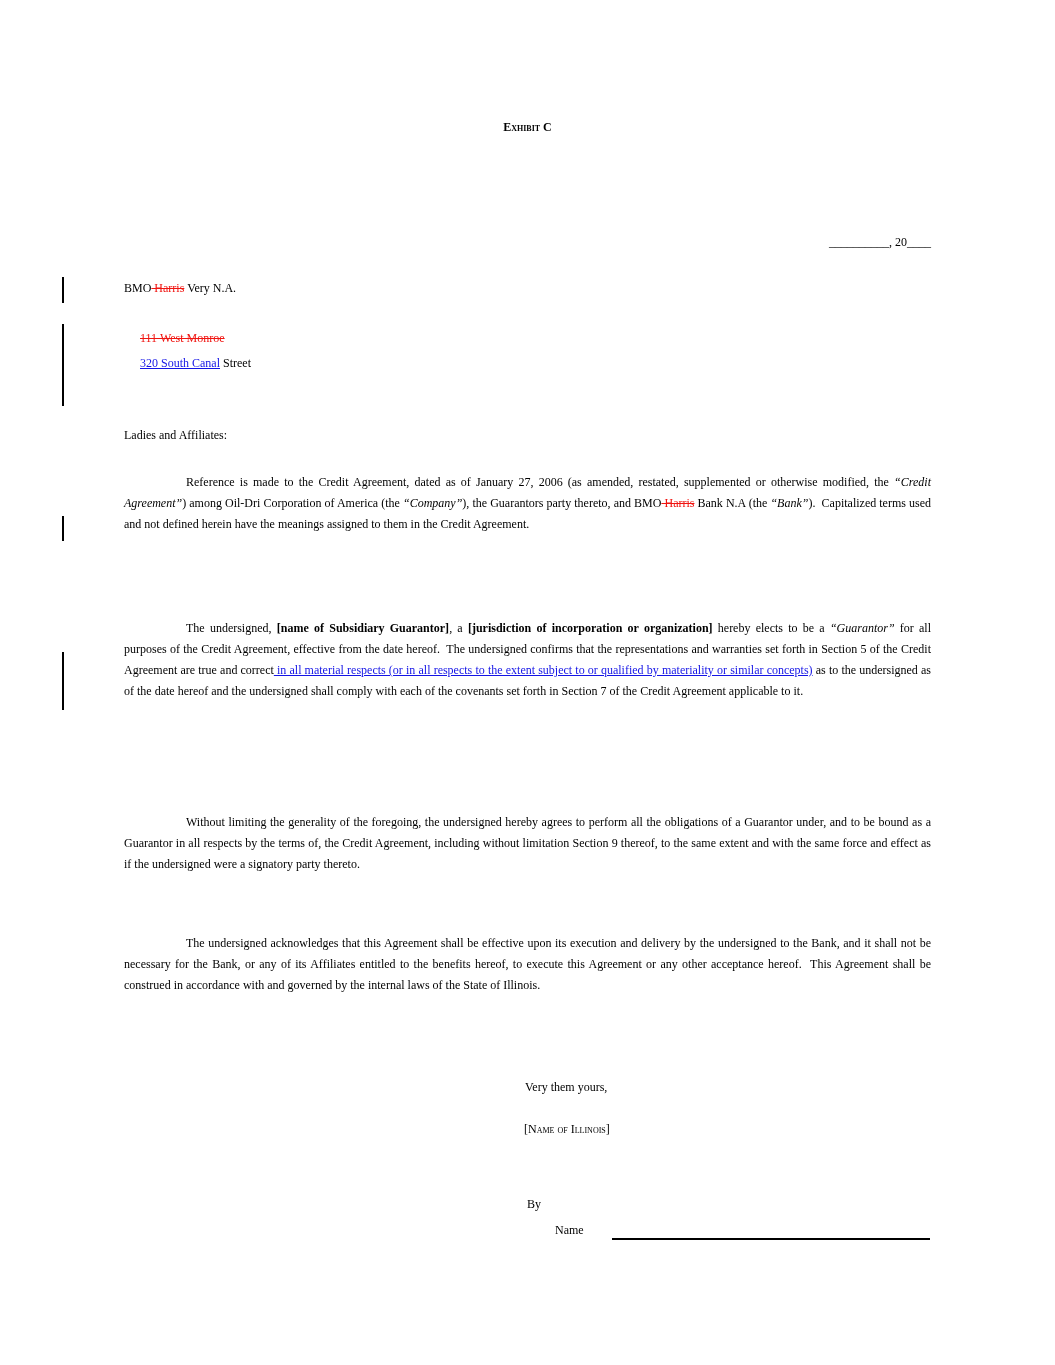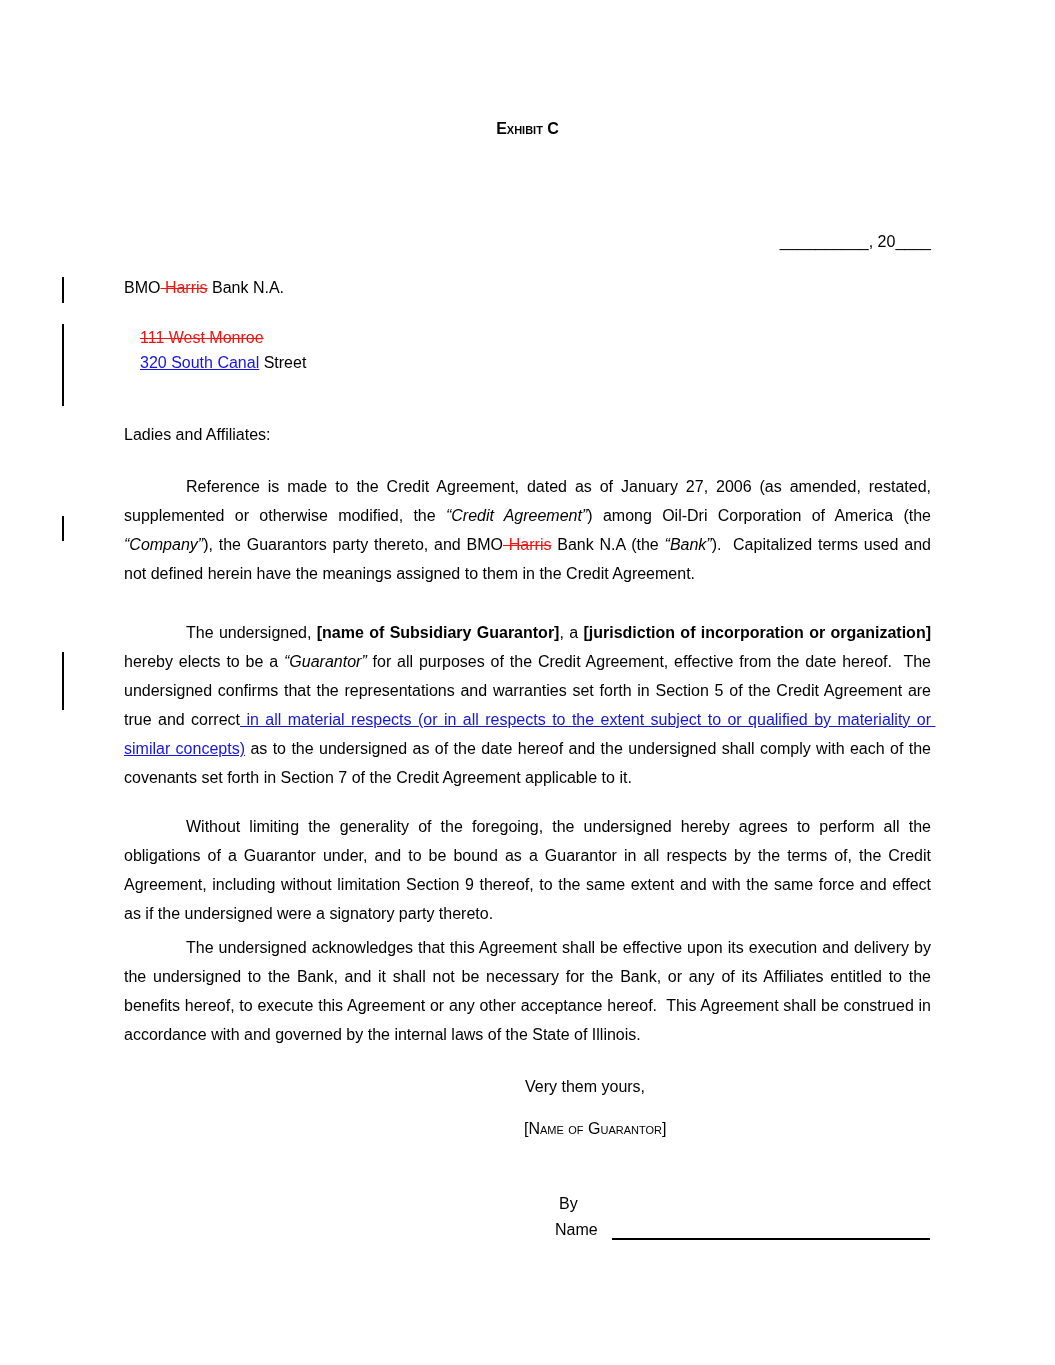--- a/index.html
+++ b/index.html
@@ -1,85 +1,85 @@
 <!DOCTYPE html>
 <html style="--del: #f01410; --ins: #1414e6; --bar: #000000;"><head>
 <meta charset="utf-8">
 <style>
   html, body { margin: 0; padding: 0; background: #ffffff; }
   .page {
     position: relative;
     width: 1055px;
     height: 1365px;
     background: #ffffff;
-    font-family: Liberation Sans, sans-serif;
-    font-size: 16px;
+    font-family: Liberation Serif, serif;
+    font-size: 12px;
     color: #000000;
     overflow: hidden;
   }
   .abs { position: absolute; }
   .center { left: 0; width: 1055px; text-align: center; }
   .title { font-weight: bold; font-variant: small-caps; }
   .smallcaps { font-variant: small-caps; }
   .line { line-height: 24.5px; white-space: pre; }
   .para {
     width: 807px;
-    line-height: 29px;
+    line-height: 21px;
     text-align: justify;
     text-indent: 62px;
     white-space: pre-wrap;
     hyphens: none;
   }
   .changebar {
     position: absolute;
     left: 62px;
     width: 2px;
     background: var(--bar, #000000);
   }
   .seg-n { }
   .seg-b { font-weight: bold; }
   .seg-i { font-style: italic; }
   .seg-del { color: var(--del, #ff0000); text-decoration: line-through; margin-top: 26px; }
   .seg-ins { color: var(--ins, #0000ee); text-decoration: underline; }
-  .sig-row { position: absolute; line-height: 24.5px; white-space: pre; margin-left: 32px; }
+  .sig-row { position: absolute; line-height: 24.5px; white-space: pre; }
   .name-rule {
     position: absolute;
     height: 2px;
     background: #000000;
   }
 </style>
 </head>
 <body>
 
 <div class="page">
 
   <div class="changebar" style="top:277px;height:26px"></div>
   <div class="changebar" style="top:324px;height:82px"></div>
   <div class="changebar" style="top:516px;height:25px"></div>
   <div class="changebar" style="top:652px;height:58px"></div>
 
   <div class="abs center title" style="top:120px">Exhibit C</div>
 
   <div class="abs line" style="top:230px;right:124px">__________, 20____</div>
 
-  <div class="abs line" style="top:276px;left:124px"><span class="seg-n">BMO</span><span class="seg-del"> Harris</span><span class="seg-n"> Bank N.A.</span></div>
+  <div class="abs line" style="top:276px;left:124px"><span class="seg-n">BMO</span><span class="seg-del"> Harris</span><span class="seg-n"> Very N.A.</span></div>
 
   <div class="abs" style="top:326px;left:140px">
     <div class="line"><span class="seg-del">111 West Monroe</span></div>
     <div class="line"><span class="seg-ins">320 South Canal</span><span class="seg-n"> Street</span></div>
   </div>
 
   <div class="abs line" style="top:423px;left:124px">Ladies and Affiliates:</div>
 
   <div class="abs para" style="top:472px;left:124px"><span class="seg-n">Reference is made to the Credit Agreement, dated as of January 27, 2006 (as amended, restated, supplemented or otherwise modified, the </span><span class="seg-i">“Credit Agreement”</span><span class="seg-n">) among Oil-Dri Corporation of America (the </span><span class="seg-i">“Company”</span><span class="seg-n">), the Guarantors party thereto, and BMO</span><span class="seg-del"> Harris</span><span class="seg-n"> Bank N.A (the </span><span class="seg-i">“Bank”</span><span class="seg-n">).  Capitalized terms used and not defined herein have the meanings assigned to them in the Credit Agreement.</span></div>
   <div class="abs para" style="top:618px;left:124px"><span class="seg-n">The undersigned, </span><span class="seg-b">[name of Subsidiary Guarantor]</span><span class="seg-n">, a </span><span class="seg-b">[jurisdiction of incorporation or organization]</span><span class="seg-n"> hereby elects to be a </span><span class="seg-i">“Guarantor”</span><span class="seg-n"> for all purposes of the Credit Agreement, effective from the date hereof.  The undersigned confirms that the representations and warranties set forth in Section 5 of the Credit Agreement are true and correct</span><span class="seg-ins"> in all material respects (or in all respects to the extent subject to or qualified by materiality or similar concepts)</span><span class="seg-n"> as to the undersigned as of the date hereof and the undersigned shall comply with each of the covenants set forth in Section 7 of the Credit Agreement applicable to it.</span></div>
   <div class="abs para" style="top:812px;left:124px"><span class="seg-n">Without limiting the generality of the foregoing, the undersigned hereby agrees to perform all the obligations of a Guarantor under, and to be bound as a Guarantor in all respects by the terms of, the Credit Agreement, including without limitation Section 9 thereof, to the same extent and with the same force and effect as if the undersigned were a signatory party thereto.</span></div>
   <div class="abs para" style="top:933px;left:124px"><span class="seg-n">The undersigned acknowledges that this Agreement shall be effective upon its execution and delivery by the undersigned to the Bank, and it shall not be necessary for the Bank, or any of its Affiliates entitled to the benefits hereof, to execute this Agreement or any other acceptance hereof.  This Agreement shall be construed in accordance with and governed by the internal laws of the State of Illinois.</span></div>
 
   <div class="abs line" style="top:1075px;left:525px">Very them yours,</div>
-  <div class="abs line smallcaps" style="top:1117px;left:524px">[Name of Guarantor]</div>
+  <div class="abs line smallcaps" style="top:1117px;left:524px">[Name of Illinois]</div>
   <div class="sig-row" style="top:1192px;left:527px">By</div>
   <div class="abs" style="top:1218px;left:555px;width:390px;height:26px">
     <span class="line">Name</span>
     <div class="name-rule" style="left:57px;top:20px;width:318px"></div>
   </div>
 
 </div>
 
 </body></html>

